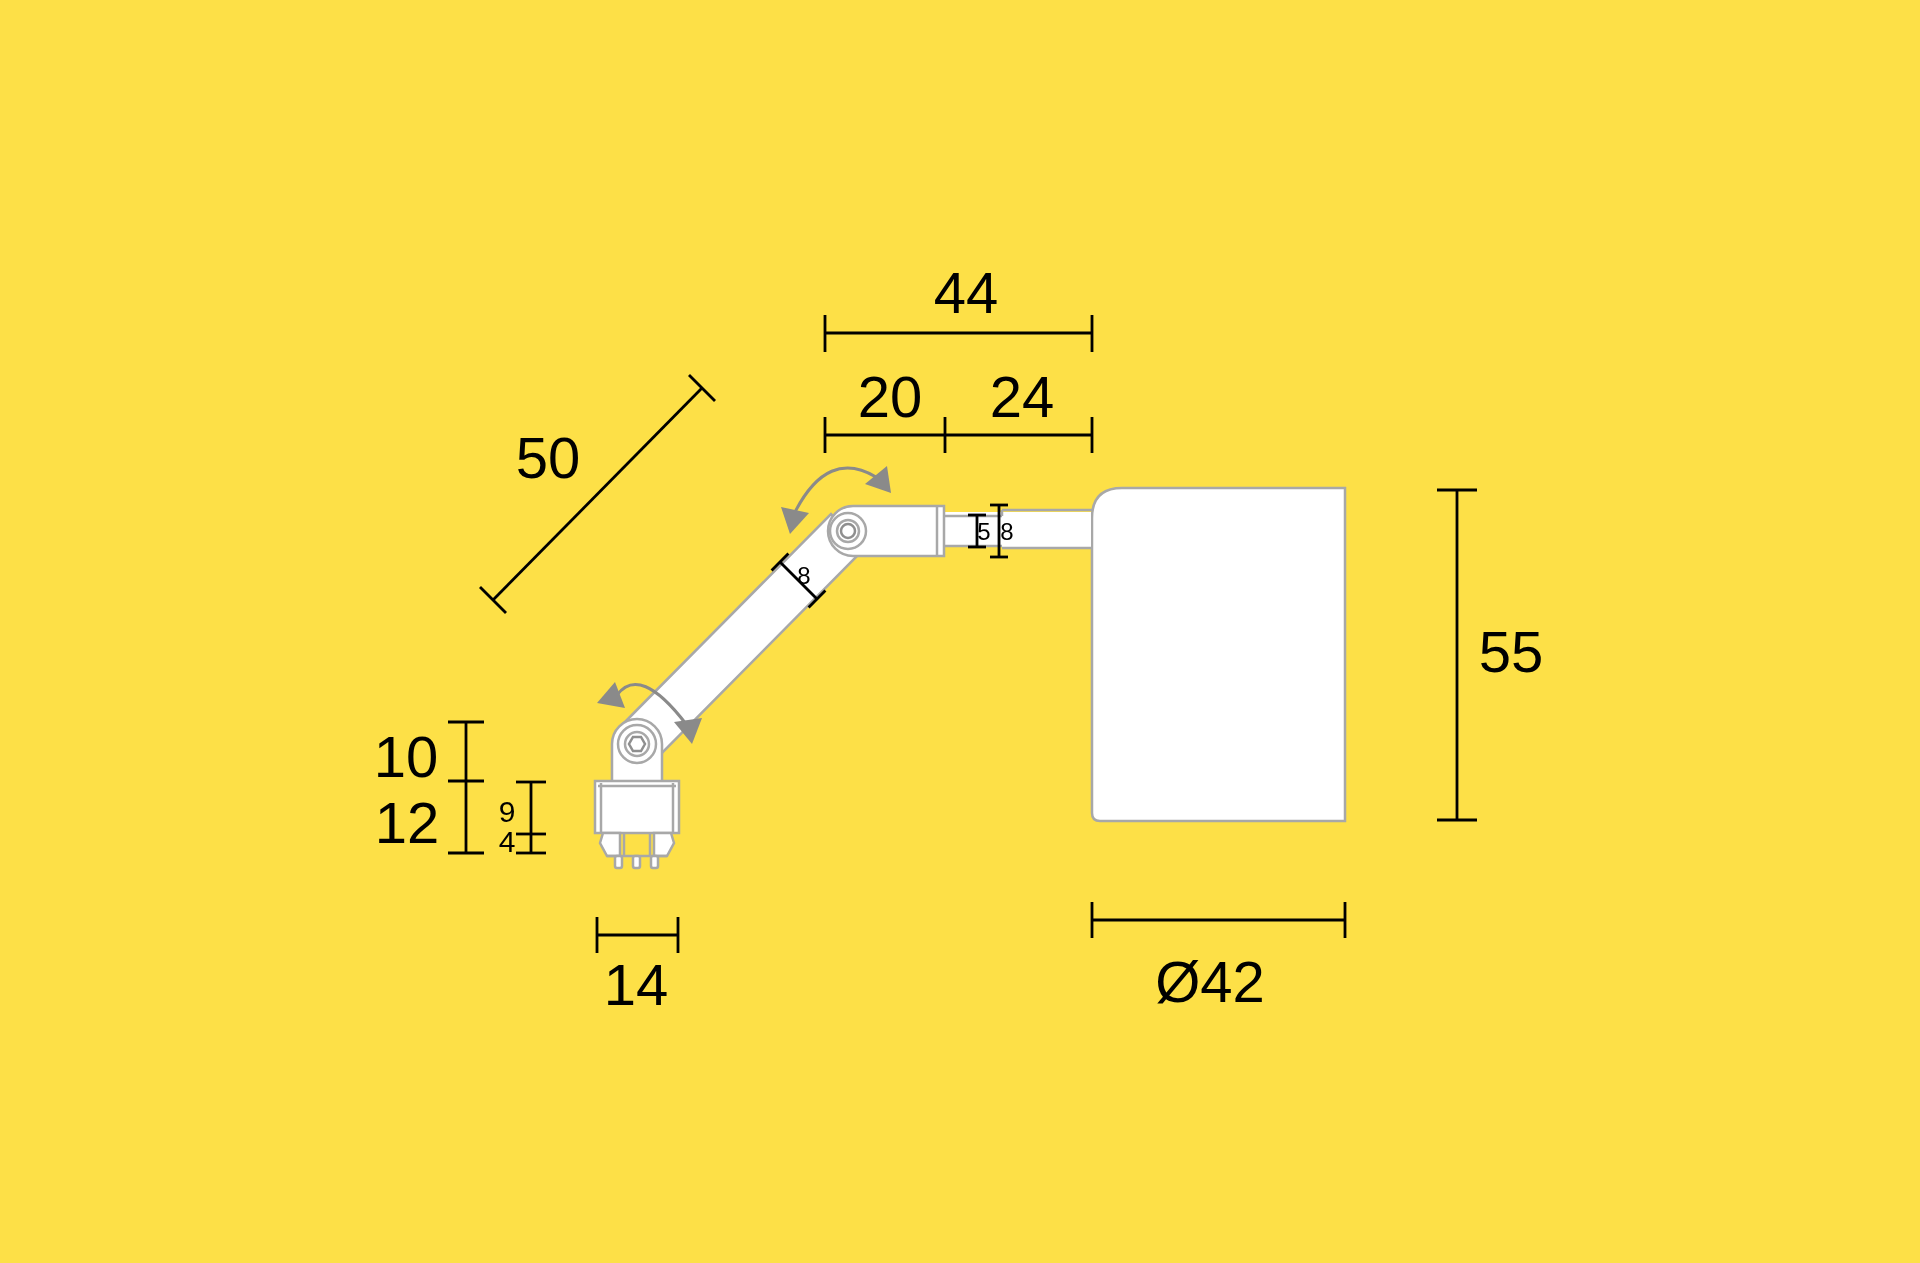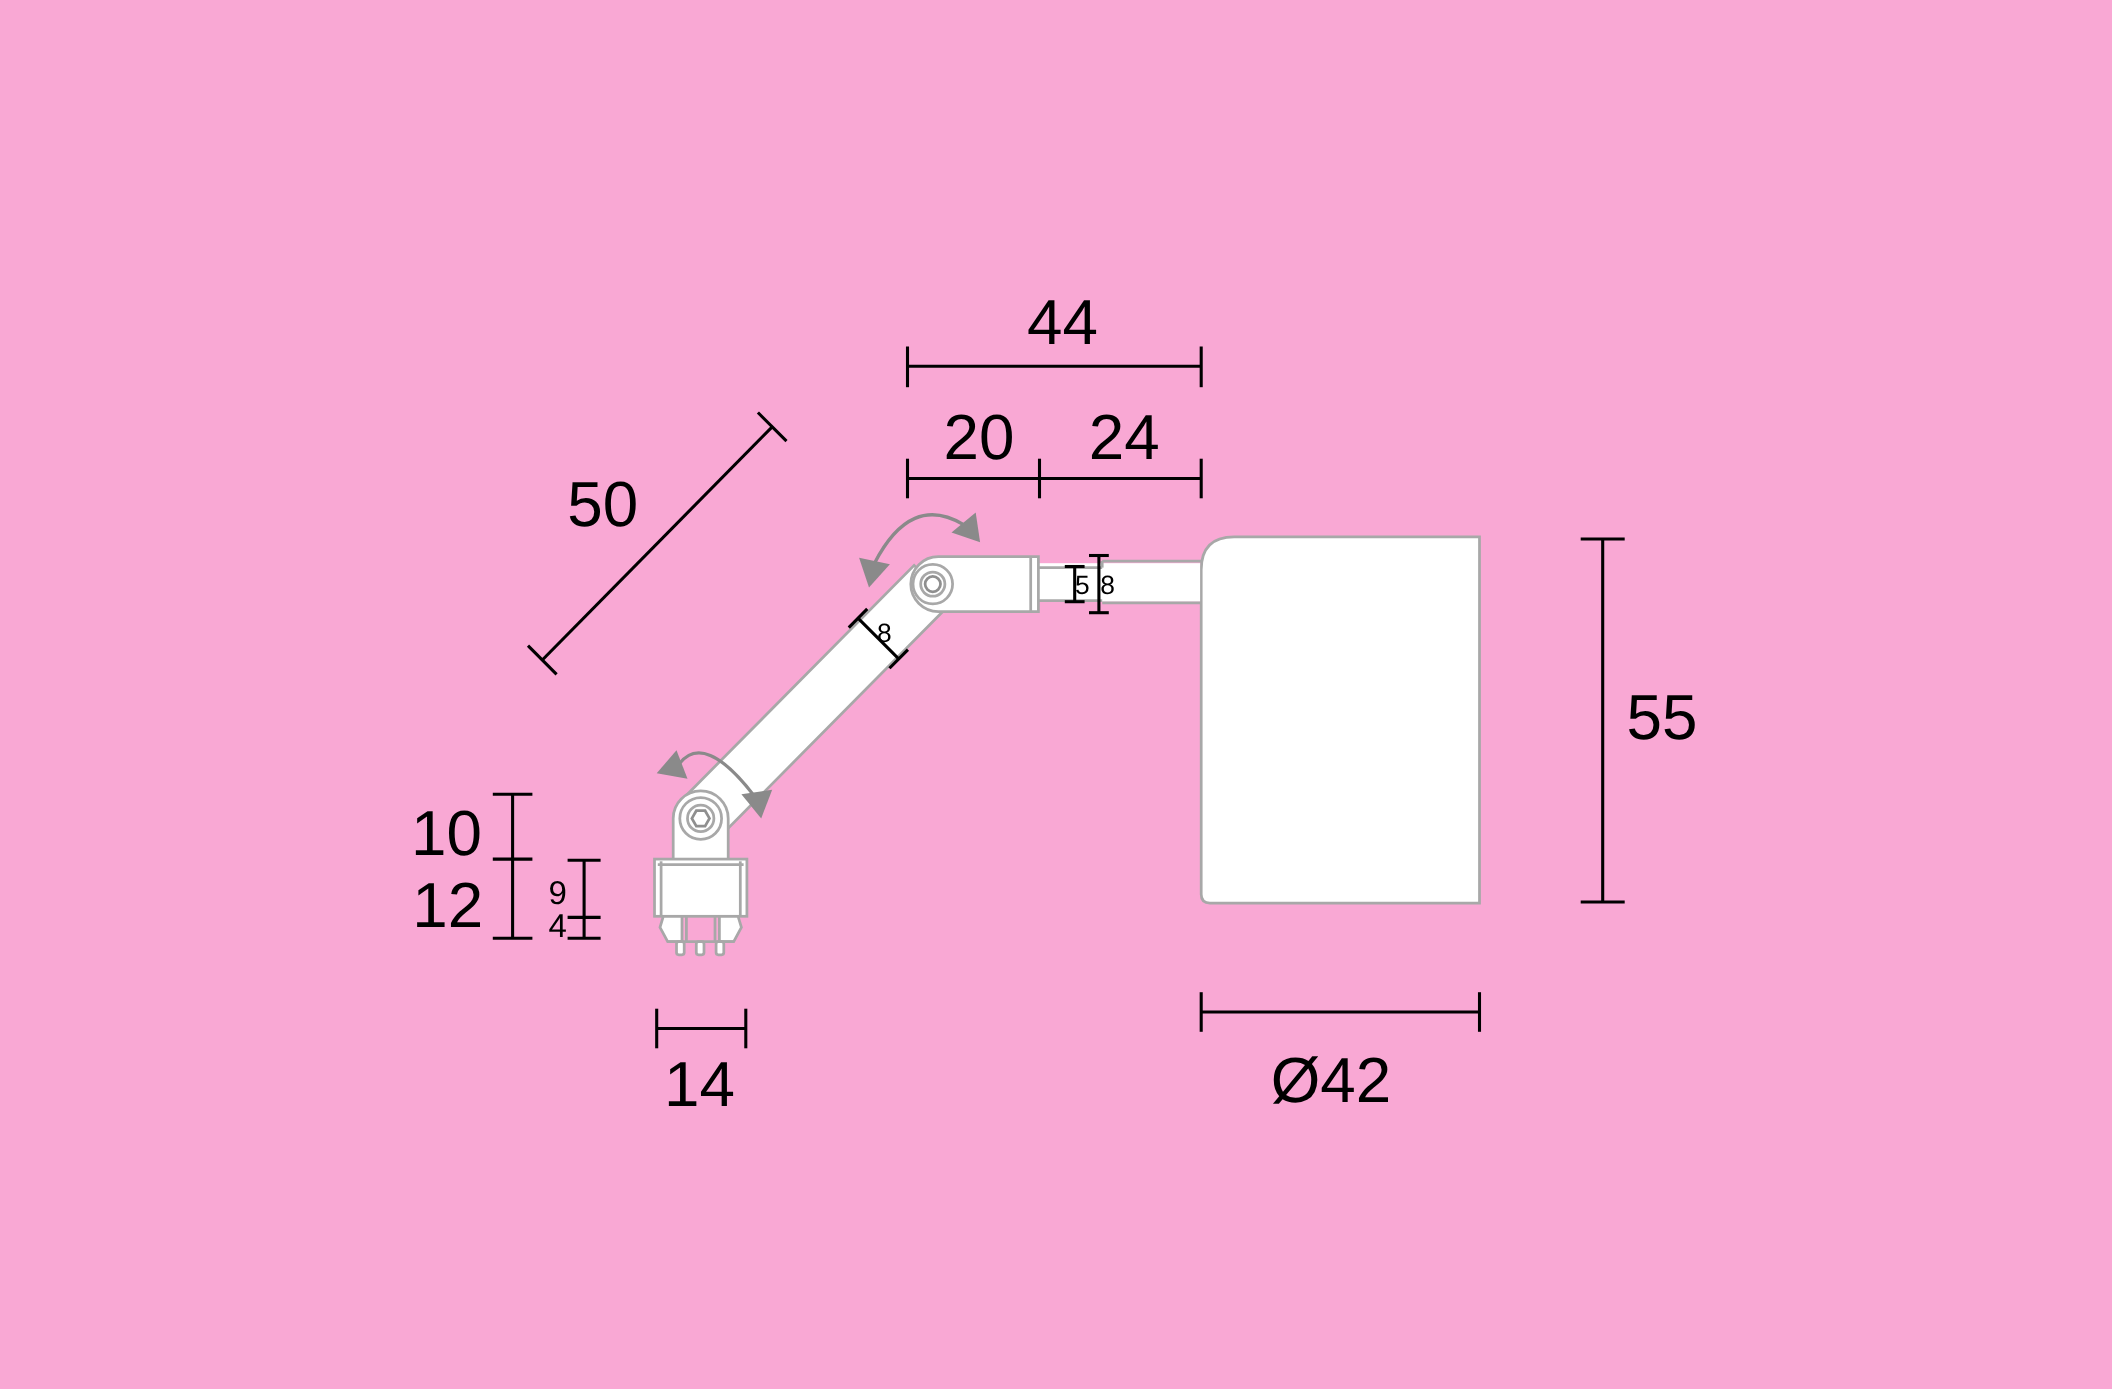--- a/index.html
+++ b/index.html
@@ -1,16 +1,16 @@
 <!DOCTYPE html>
 <html><head>
 <meta charset="utf-8">
 <style>
   html,body{margin:0;padding:0;background:#ffffff;}
-  .stage{position:relative;width:1920px;height:1263px;background:#f9a8d4;overflow:hidden;}
+  .stage{position:relative;width:1920px;height:1263px;background:#fde047;overflow:hidden;}
   
   .g  {stroke:#a8a8a8;stroke-width:2.5;fill:none;}
   .gf {stroke:#a8a8a8;stroke-width:2.5;fill:#ffffff;}
   .gd {stroke:#8f8f8f;stroke-width:2.5;fill:none;}
   .mask{fill:#ffffff;stroke:none;}
   
   .d  {stroke:#000000;stroke-width:2.8;fill:none;stroke-linecap:butt;}
   
   .arc{stroke:#8a8a8a;stroke-width:3;fill:none;}
   .arr{fill:#8a8a8a;stroke:none;}

